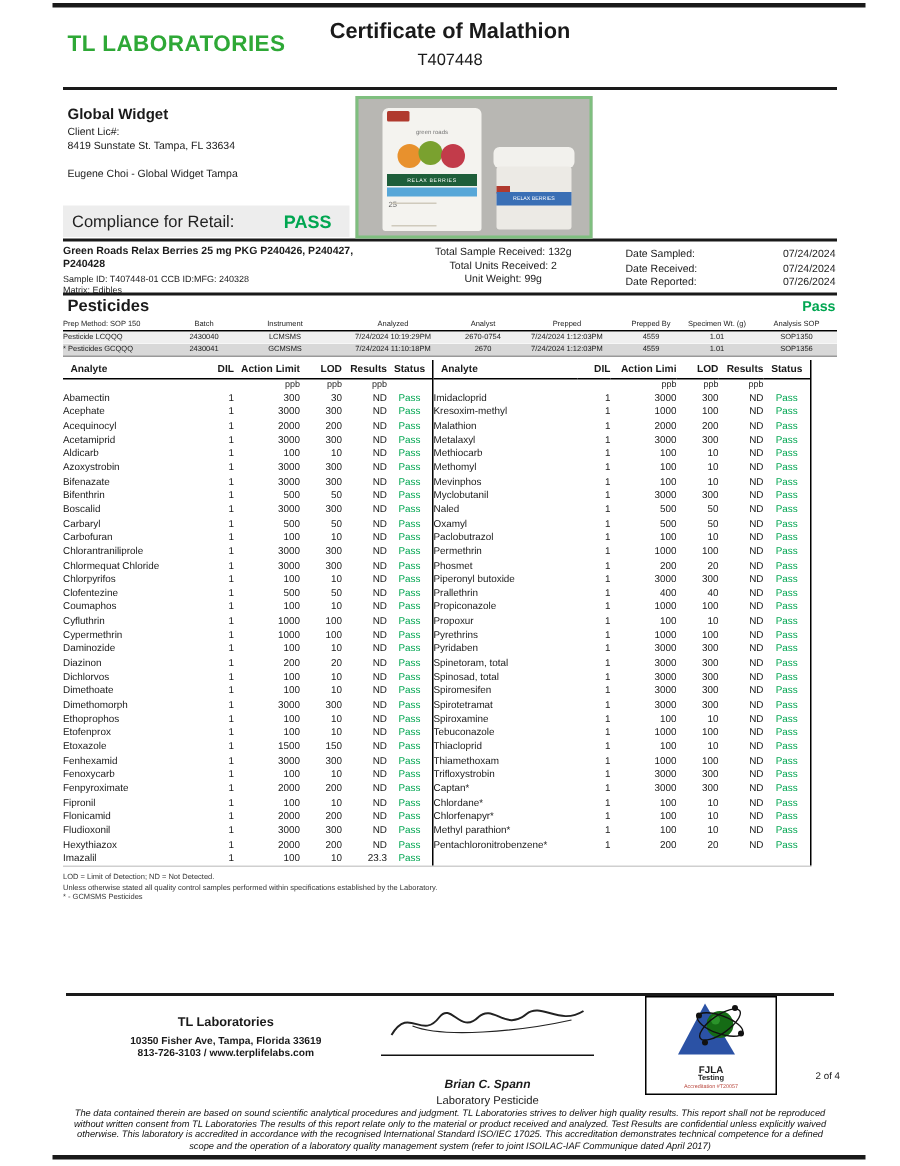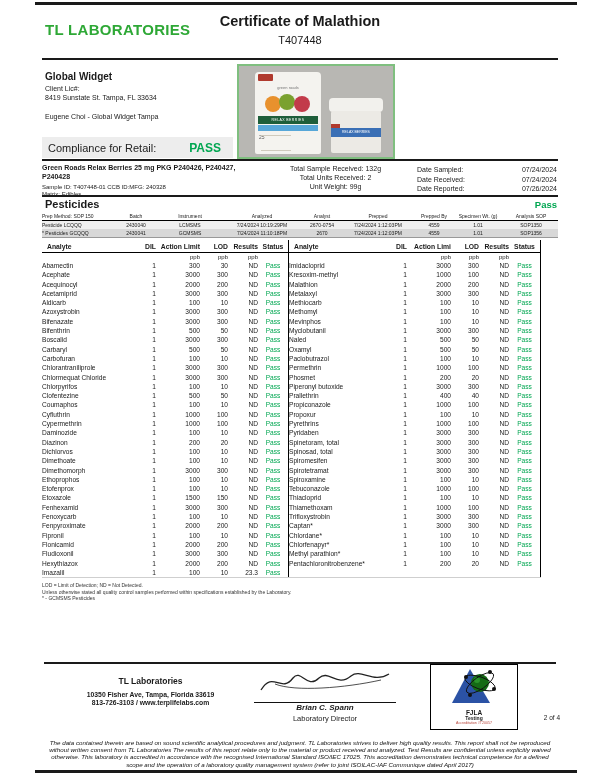--- a/index.html
+++ b/index.html
@@ -78,21 +78,21 @@
   
   .footnotes{margin:4px 0 0 42px;font-size:5px;line-height:6.5px;color:#333;}
   
   .footer-rule{height:2px;background:#1a1a1a;margin:60px 44px 0 44px;}
   .footer{position:relative;height:72px;}
   .flab{position:absolute;left:58px;top:12px;width:185px;text-align:center;}
   .flab .n{font-weight:bold;font-size:8.5px;margin-bottom:5px;}
   .flab .a{font-weight:bold;font-size:6.8px;line-height:8.5px;}
   .sig{position:absolute;left:250px;top:2px;width:150px;text-align:center;}
   .sig .line{height:1px;background:#111;margin:0 4px;}
-  .sig .nm{font-style:italic;font-weight:bold;font-size:8px;margin-top:0;}
+  .sig .nm{font-style:italic;font-weight:bold;font-size:8px;margin-top:14px;}
   .sig .tt{font-size:7.5px;margin-top:2px;}
   .badge{position:absolute;left:430px;top:0px;width:88px;height:66px;border:1.5px solid #000;box-sizing:border-box;text-align:center;}
   .badge .b1{font-weight:bold;font-size:6.5px;line-height:7px;}
   .badge .b2{font-weight:bold;font-size:5px;line-height:5.5px;}
   .badge .b3{font-size:3.6px;line-height:4.5px;color:#b8443a;}
   .page-num{position:absolute;right:40px;top:50px;font-size:6.5px;}
   .disclaimer{margin:3px auto 0 auto;width:505px;text-align:center;font-style:italic;font-size:6.2px;line-height:7.4px;color:#111;}
 </style>
 </head>
 <body>
@@ -836,21 +836,21 @@
     <div class="a">10350 Fisher Ave, Tampa, Florida 33619</div>
     <div class="a">813-726-3103 / www.terplifelabs.com</div>
   </div>
   <div class="sig">
     <svg width="140" height="32" viewBox="0 0 140 32">
       <path d="M6,24 C18,4 26,28 38,12 C46,2 52,24 64,12 C74,3 82,22 96,10 C106,2 118,18 134,8" stroke="#222" stroke-width="1.3" fill="none"></path>
       <path d="M20,18 C40,26 90,22 126,14" stroke="#222" stroke-width="0.8" fill="none"></path>
     </svg>
     <div class="line"></div>
     <div class="nm">Brian C. Spann</div>
-    <div class="tt">Laboratory Director</div>
+    <div class="tt">Laboratory Pesticide</div>
   </div>
   <div class="badge">
     <svg width="60" height="40" viewBox="0 0 60 40">
       <polygon points="8,38 26,4 46,38" fill="#2b52a5"></polygon>
       <circle cx="36" cy="18" r="9" fill="#156b15"></circle>
       <circle cx="33" cy="15" r="3" fill="#2f9e2f" opacity="0.8"></circle>
       <ellipse cx="36" cy="18" rx="16" ry="6" fill="none" stroke="#111" stroke-width="0.9" transform="rotate(20 36 18)"></ellipse>
       <ellipse cx="36" cy="18" rx="16" ry="6" fill="none" stroke="#111" stroke-width="0.9" transform="rotate(-35 36 18)"></ellipse>
       <circle cx="22" cy="12" r="2" fill="#111"></circle>
       <circle cx="50" cy="24" r="2" fill="#111"></circle>

